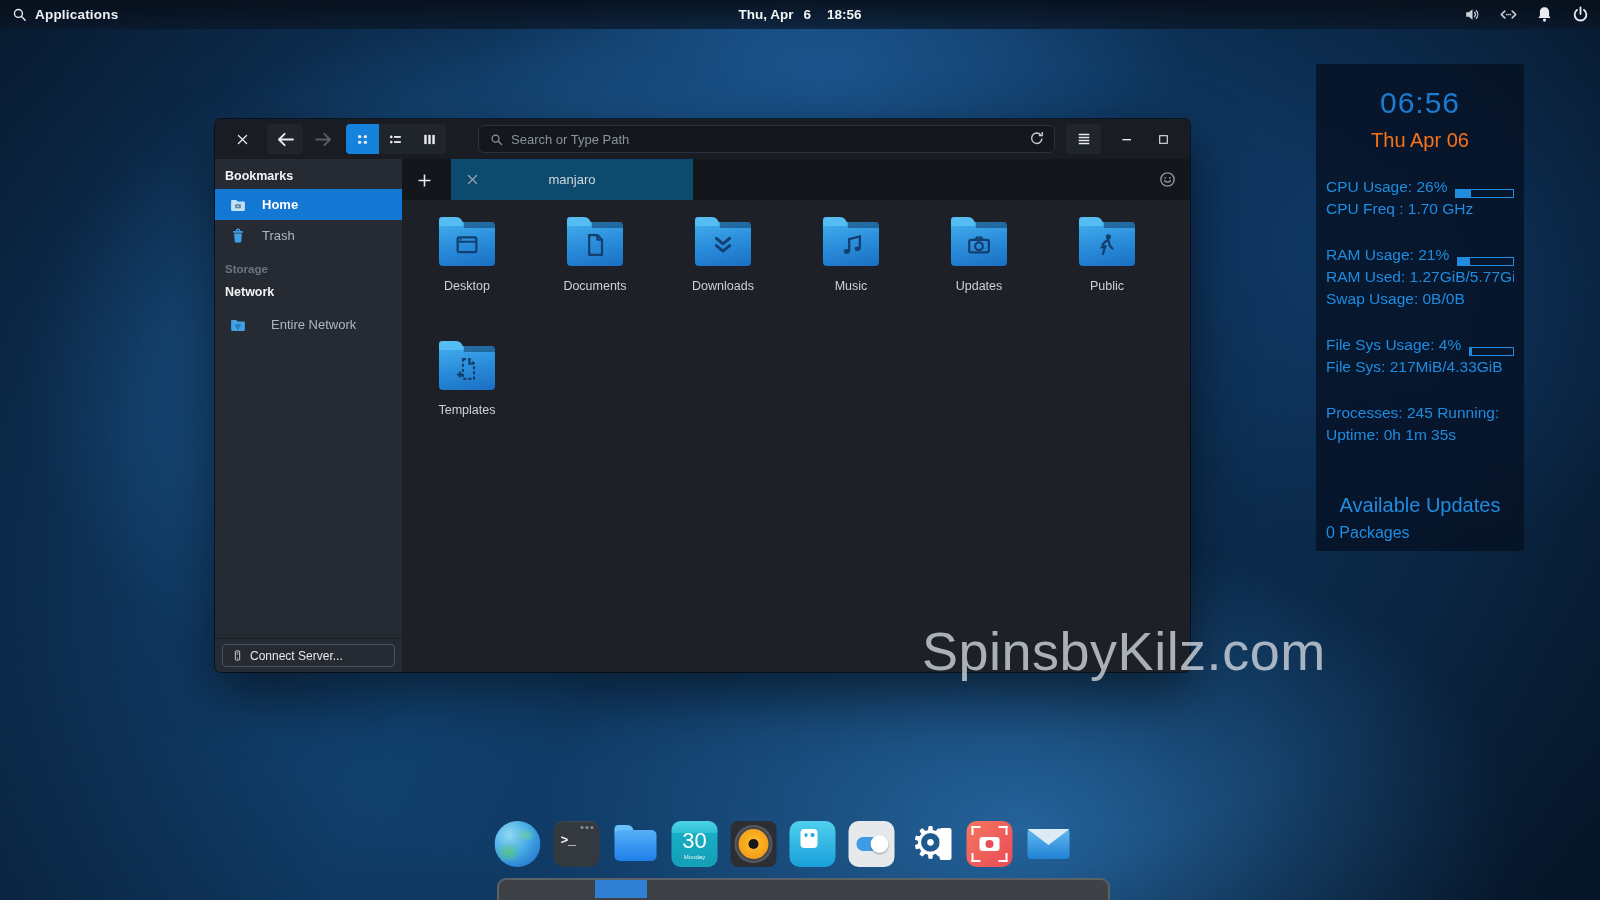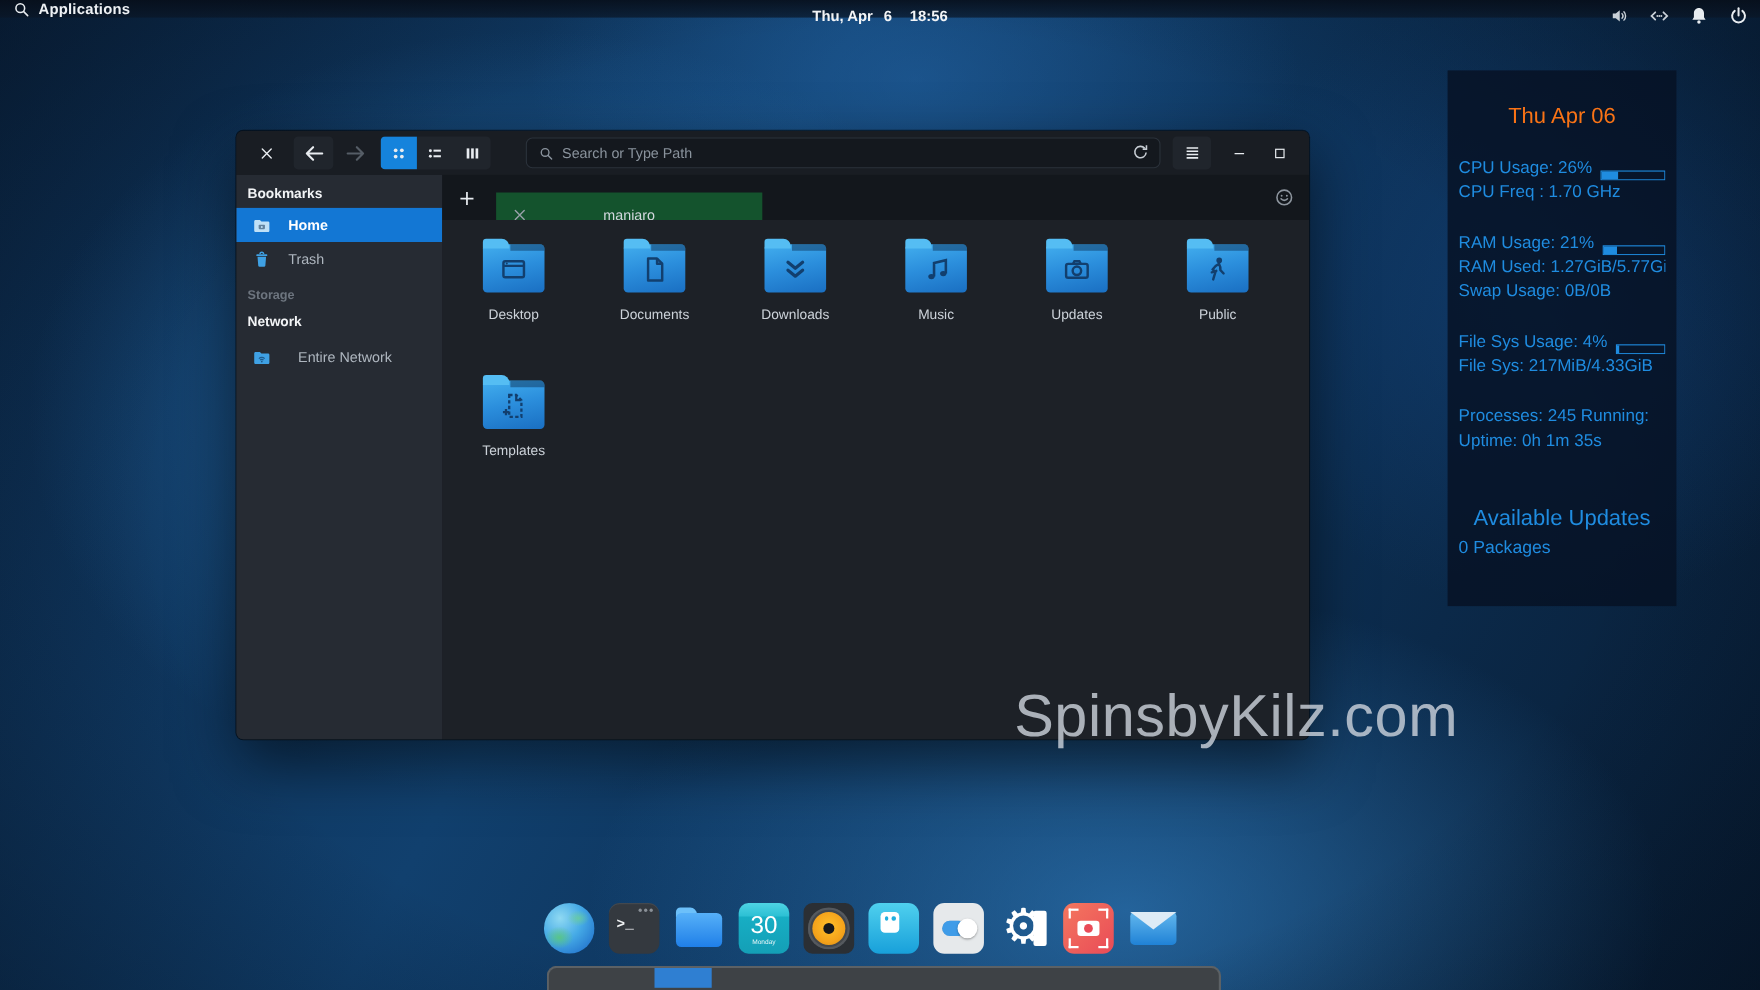--- a/index.html
+++ b/index.html
@@ -12,21 +12,21 @@
       radial-gradient(650px 500px at 30% 42%, rgba(45,125,195,.65), rgba(45,125,195,0) 70%),
       radial-gradient(700px 420px at 64% 92%, rgba(52,135,205,.6), rgba(52,135,205,0) 70%),
       radial-gradient(500px 300px at 52% 8%, rgba(40,110,180,.45), rgba(40,110,180,0) 70%),
       radial-gradient(420px 380px at 88% 30%, rgba(20,70,130,.5), rgba(20,70,130,0) 75%),
       linear-gradient(118deg, #0b2644 0%, #11406e 38%, #0d3258 62%, #081c33 100%);
   }
   .vignette { position:absolute; inset:0;
     background: radial-gradient(1200px 800px at 50% 52%, rgba(0,0,0,0) 55%, rgba(2,8,18,.55) 100%); }
 
   
-  .panel { position:absolute; left:0; top:0; width:1600px; height:16px; z-index:40;
+  .panel { position:absolute; left:0; top:0; width:1600px; height:29px; z-index:40;
     background:linear-gradient(180deg, rgba(7,15,27,.92), rgba(10,22,38,.72));
     display:flex; align-items:center; color:#eef1f4; }
   .panel-left { display:flex; align-items:center; gap:7px; padding-left:11px; cursor:default; }
   .panel-left .app-label { font-size:13.5px; font-weight:bold; letter-spacing:.2px; }
   .picon { width:17px; height:17px; display:inline-block; color:#e8ecf0; }
   .picon svg { width:100%; height:100%; display:block; }
   .panel-clock { position:absolute; left:50%; transform:translateX(-50%); top:0; height:29px;
     display:flex; align-items:center; font-size:13.5px; font-weight:bold; color:#f2f4f6; }
   .panel-clock .gap1 { margin-left:10px; } .panel-clock .gap2 { margin-left:16px; }
   .panel-right { position:absolute; right:10px; top:0; height:29px; display:flex; align-items:center; gap:17px; }
@@ -83,21 +83,21 @@
   .connect-btn { width:173px; height:23px; border:1px solid #4a515a; border-radius:4px; display:flex;
     align-items:center; padding-left:8px; gap:6px; color:#e4e8ec; font-size:12px; cursor:pointer; }
   .connect-btn .sb-ic { width:13px; height:13px; color:#d6dade; }
 
   
   .main { position:absolute; left:187px; right:0; top:40px; bottom:0; }
   .tabbar { position:absolute; left:0; right:0; top:0; height:41px; background:#13171c; }
   .newtab { position:absolute; left:7px; top:6px; width:30px; height:30px; color:#cdd3d9;
     display:flex; align-items:center; justify-content:center; cursor:pointer; }
   .newtab svg { width:19px; height:19px; }
-  .tab { position:absolute; left:49px; top:16px; width:242px; height:41px; background:#14532d;
+  .tab { position:absolute; left:49px; top:0; width:242px; height:41px; background:#0c4a6e;
     display:flex; align-items:center; justify-content:center; cursor:pointer; }
   .tab-close { position:absolute; left:14px; top:13px; width:15px; height:15px; color:#9aa2ab; cursor:pointer; }
   .tab-close svg { width:100%; height:100%; display:block; }
   .tab-title { font-size:13px; color:#d3d8de; }
   .emoji-btn { position:absolute; right:13px; top:11px; width:19px; height:19px; color:#8d959e; cursor:pointer; }
   .emoji-btn svg { width:100%; height:100%; display:block; }
   .content { position:absolute; left:0; right:0; top:41px; bottom:0; background:#1d2127;
     border-radius:0 0 6px 0; padding-top:22px; padding-left:1px;text-align:center; }
   .fgrid { display:flex; flex-wrap:wrap; width:770px; }
   .cell { width:128px; height:124px; display:flex; flex-direction:column; align-items:center; cursor:pointer; }
@@ -359,20 +359,32 @@
       <div class="sb-item" style="margin-top:4px;gap:24px;">
         <span class="sb-ic">
             <svg viewBox="0 0 24 24">
               <path d="M2.8 7c0-.9.7-1.6 1.6-1.6h5.3l1.8 1.8h8.1c.9 0 1.6.7 1.6 1.6v9.6c0 .9-.7 1.6-1.6 1.6H4.4a1.6 1.6 0 01-1.6-1.6z" fill="currentColor"></path>
               <path d="M8.5 13.4a5 5 0 017 0M10 15.2a2.6 2.6 0 014 0" fill="none" stroke="rgba(5,35,70,.55)" stroke-width="1.5"></path>
               <circle cx="12" cy="17" r="1" fill="rgba(5,35,70,.6)"></circle>
             </svg>
           </span>
         <span>Entire Network</span>
       </div>
+      <div class="sb-bottom">
+        <div class="connect-btn">
+          <span class="sb-ic">
+              <svg viewBox="0 0 24 24">
+                <rect x="8" y="3.5" width="8" height="17" rx="1.4" fill="none" stroke="currentColor" stroke-width="1.7"></rect>
+                <path d="M10.3 6.8h3.4M10.3 9.4h3.4" stroke="currentColor" stroke-width="1.3"></path>
+                <circle cx="12" cy="16.6" r="1.1" fill="currentColor"></circle>
+              </svg>
+            </span>
+          <span>Connect Server...</span>
+        </div>
+      </div>
     </div>
 
     <div class="main">
       <div class="tabbar">
         <div class="newtab">
             <span class="picon" style="width:19px;height:19px;">
               <svg viewBox="0 0 24 24">
                 <path d="M12 4.5v15M4.5 12h15" stroke="currentColor" stroke-width="2"></path>
               </svg>
             </span>
@@ -475,20 +487,21 @@
                 </span>
               </div>
             <div class="flabel">Templates</div>
           </div>
         </div>
       </div>
     </div>
   </div>
 
   <div class="conky">
+    <div class="c-time">06:56</div>
     <div class="c-date">Thu Apr 06</div>
     <div class="c-sec">
       <div class="c-row">
           <span>CPU Usage: 26%</span>
         <span class="c-bar">
             <i style="width: 26%;"></i>
           </span>
         </div>
       <div>CPU Freq : 1.70 GHz</div>
     </div>

